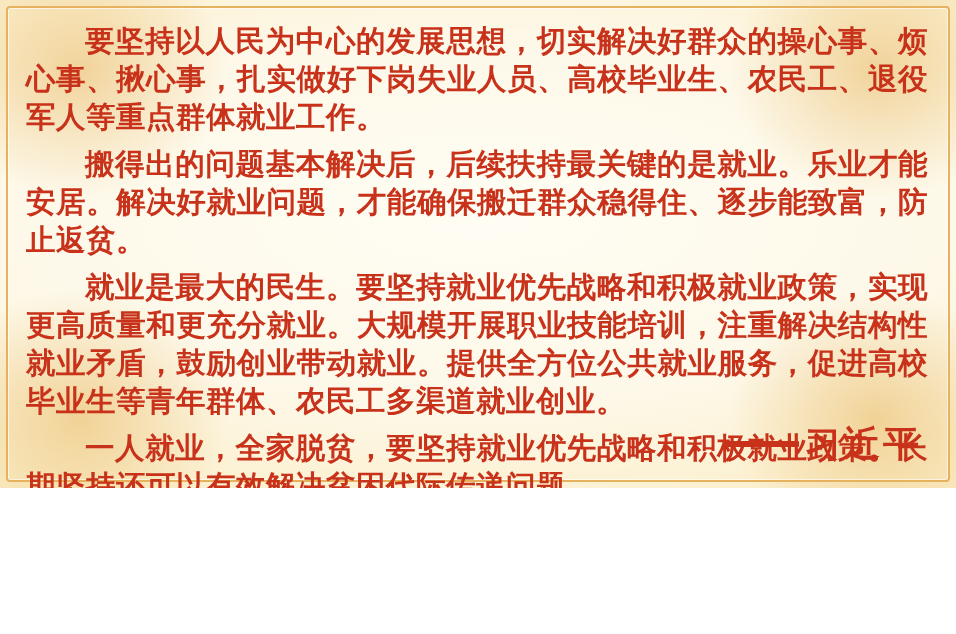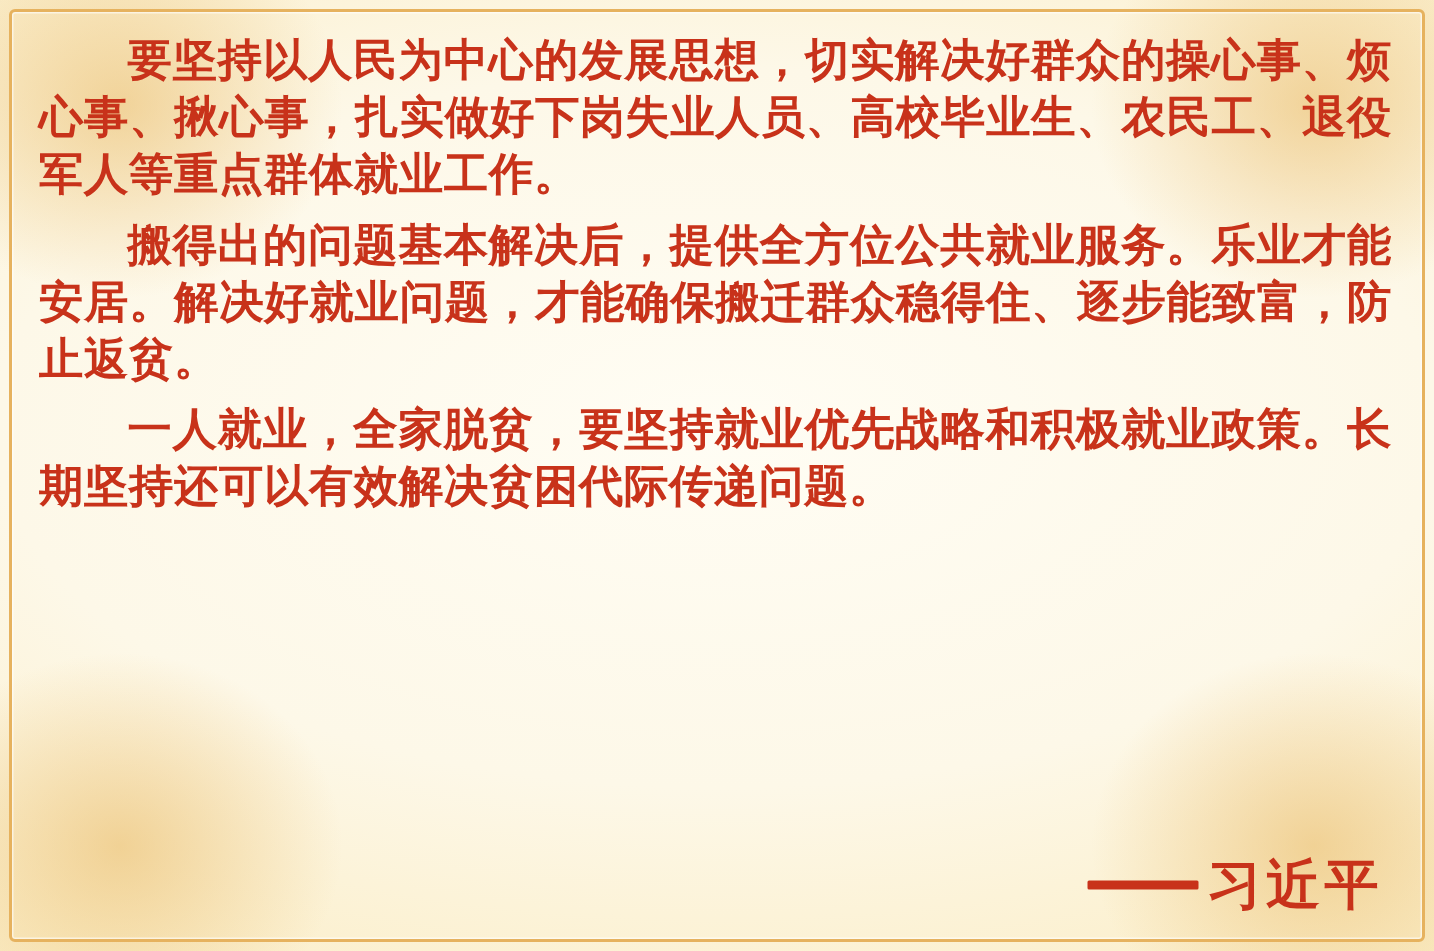--- a/index.html
+++ b/index.html
@@ -9,21 +9,21 @@
   body {
     width: 956px;
     height: 634px;
     background: #ffffff;
     font-family: "Liberation Serif", "DejaVu Serif", serif;
     overflow: hidden;
   }
   .quote-card {
     position: relative;
     width: 956px;
-    height: 634px;
+    height: 488px;
     box-sizing: border-box;
     background:
       radial-gradient(ellipse 120% 90% at 50% 45%, #fffdf4 0%, #fdf8e8 42%, #fbeec9 72%, #f6ddad 100%);
     overflow: hidden;
   }
   
   .corner-glow {
     position: absolute;
     width: 300px;
     height: 260px;
@@ -94,21 +94,22 @@
 
   <div class="corner-glow tl"></div>
   <div class="corner-glow tr"></div>
   <div class="corner-glow bl"></div>
   <div class="corner-glow br"></div>
 
   <div class="border-frame"></div>
 
   <div class="content">
     <p class="para">要坚持以人民为中心的发展思想，切实解决好群众的操心事、烦心事、揪心事，扎实做好下岗失业人员、高校毕业生、农民工、退役军人等重点群体就业工作。</p>
-    <p class="para">搬得出的问题基本解决后，提供全方位公共就业服务。乐业才能安居。解决好就业问题，才能确保搬迁群众稳得住、逐步能致富，防止返贫。</p>
+    <p class="para">搬得出的问题基本解决后，后续扶持最关键的是就业。乐业才能安居。解决好就业问题，才能确保搬迁群众稳得住、逐步能致富，防止返贫。</p>
+    <p class="para">就业是最大的民生。要坚持就业优先战略和积极就业政策，实现更高质量和更充分就业。大规模开展职业技能培训，注重解决结构性就业矛盾，鼓励创业带动就业。提供全方位公共就业服务，促进高校毕业生等青年群体、农民工多渠道就业创业。</p>
     <p class="para">一人就业，全家脱贫，要坚持就业优先战略和积极就业政策。长期坚持还可以有效解决贫困代际传递问题。</p>
 
     <div class="attribution-row">
       <span class="dash"></span>
       <span class="author">习近平</span>
     </div>
   </div>
 
 </div>
 

